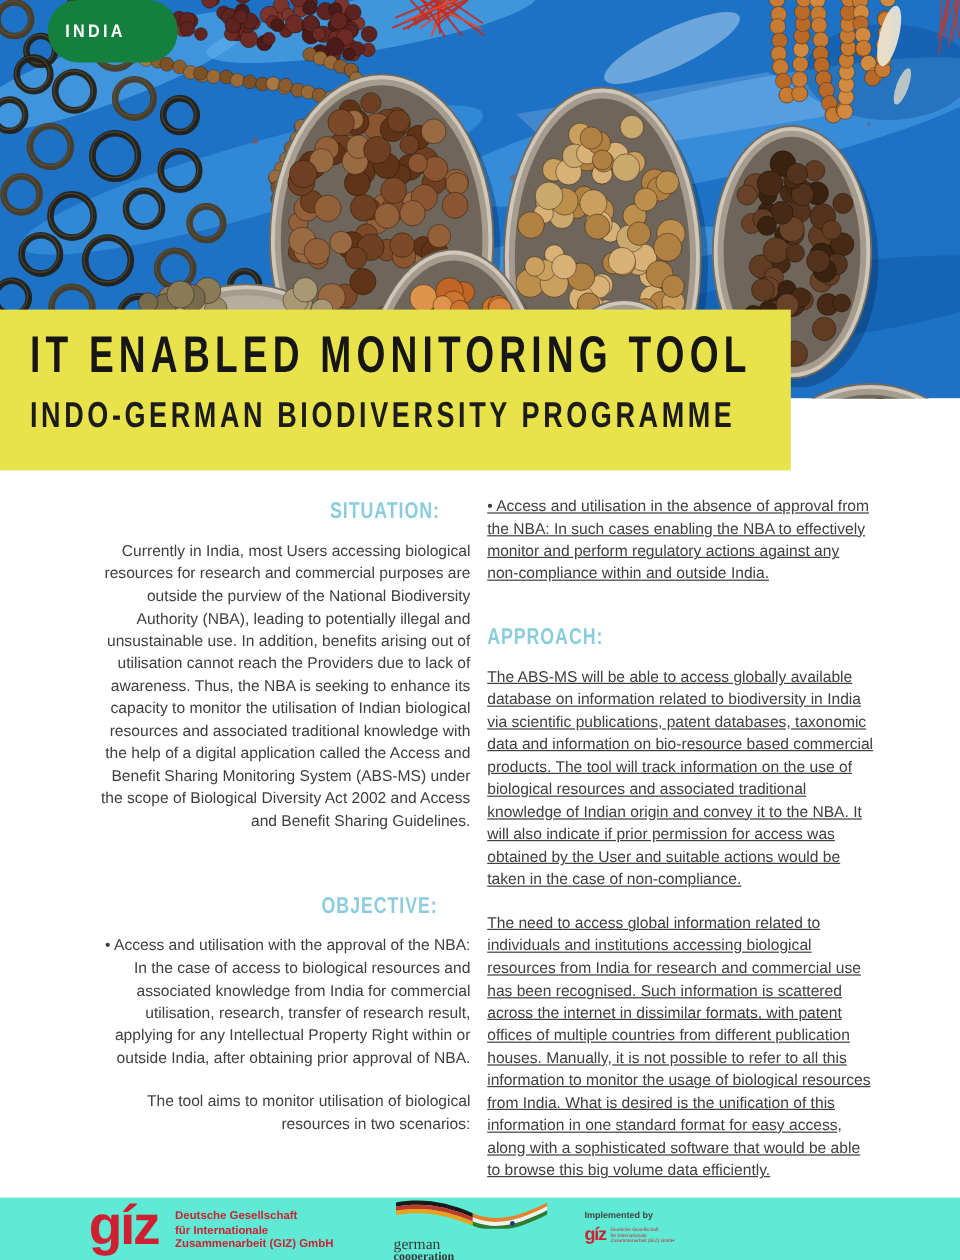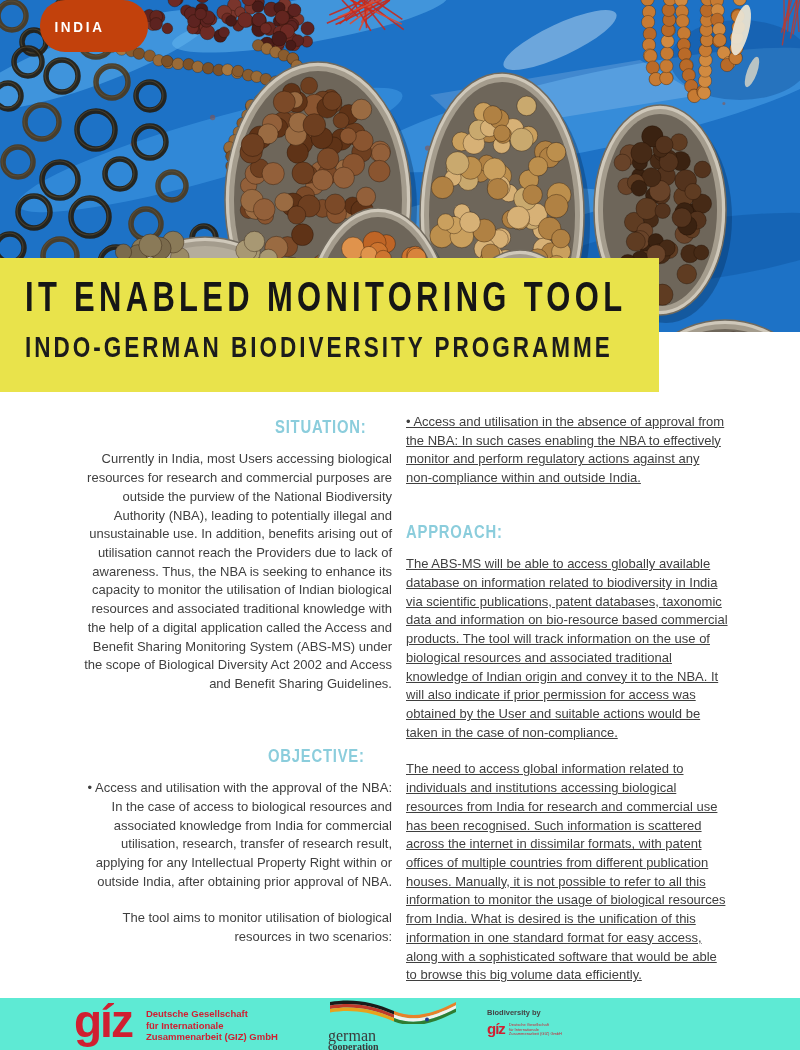--- a/index.html
+++ b/index.html
@@ -4,21 +4,21 @@
 <style>
   html,body{margin:0;padding:0;background:#e9e9e9;}
   .page{position:relative;width:800px;height:1050px;background:#ffffff;overflow:hidden;
         font-family:"Liberation Sans",sans-serif;margin:0 auto;}
 
   
   .photo-wrap{position:absolute;left:0;top:0;width:800px;height:332px;}
   .photo-wrap svg{display:block;}
 
   
-  .badge{position:absolute;left:40px;top:0;width:108px;height:52px;background:#c2410c;
+  .badge{position:absolute;left:40px;top:0;width:108px;height:52px;background:#15803d;
          display:flex;align-items:center;border-radius:25px;}
   .badge span{display:inline-block;color:#fff;font-size:15px;font-weight:700;letter-spacing:3px;
               padding-left:16px;transform:scaleX(.9);transform-origin:0 50%;}
 
   
   .banner{position:absolute;left:0;top:258px;width:659px;height:134px;background:#e9e34b;text-align:center;}
   .banner .title{position:absolute;left:25px;top:14px;font-size:43px;font-weight:700;color:#161616;
                  letter-spacing:6px;white-space:nowrap;transform:scaleX(.72);transform-origin:0 0;}
   .banner .subtitle{position:absolute;left:25px;top:72px;font-size:30px;font-weight:700;color:#1c1c1c;
                  letter-spacing:4px;white-space:nowrap;transform:scaleX(.75);transform-origin:0 0;}
@@ -32,21 +32,21 @@
   .col p{margin:0 0 18px 0;}
   .mt{margin-top:30px;}
 
   
   .footer{position:absolute;left:0;top:998px;width:800px;height:52px;background:#5eead4;}
   .giz-logo{position:absolute;left:74px;top:4px;display:flex;}
   .giz-word{color:#d01f31;font-size:46px;line-height:38px;font-weight:700;letter-spacing:-2px;
             font-family:"Liberation Sans",sans-serif;}
   .giz-lines{margin-left:14px;margin-top:6px;color:#d01f31;font-size:9.5px;font-weight:700;line-height:11.5px;}
   .gc-logo{position:absolute;left:328px;top:2px;width:145px;}
-  .gc-line1{font-family:"Liberation Serif",serif;font-size:16px;color:#3a3a3a;line-height:12px;margin-top:2px;}
+  .gc-line1{font-family:"Liberation Serif",serif;font-size:13px;color:#3a3a3a;line-height:12px;margin-top:2px;}
   .gc-line2{font-family:"Liberation Serif",serif;font-size:10px;font-weight:700;color:#3a3a3a;line-height:10px;}
   .impl{position:absolute;left:487px;top:10px;}
   .impl-label{font-size:7.5px;color:#444;font-weight:700;}
   .impl-row{display:flex;align-items:flex-start;margin-top:5px;}
   .impl-giz{color:#d01f31;font-size:15px;font-weight:700;letter-spacing:-1px;line-height:13px;}
   .impl-lines{margin-left:4px;color:#d01f31;font-size:4px;line-height:4.6px;margin-top:1px;}
 </style>
 </head>
 <body>
 
@@ -793,21 +793,21 @@
         <path d="M66,14.5 C88,23.3 108,15.3 128,5.3 L128,8.6 C108,18.6 88,26.6 66,18 Z" fill="#f2f2ee"></path>
         <path d="M66,18 C88,26.6 108,18.6 128,8.6 L128,12 C108,22 88,30 66,21.5 Z" fill="#2e7d32"></path>
         <circle cx="99" cy="19.6" r="2" fill="#1a3c8f"></circle>
       </svg>
       <div class="gc-line1">german</div>
       <div class="gc-line2">cooperation</div>
       
     </div>
 
     <div class="impl">
-      <div class="impl-label">Biodiversity by</div>
+      <div class="impl-label">Implemented by</div>
       <div class="impl-row">
         <div class="impl-giz">gíz</div>
         <div class="impl-lines">
           <div>Deutsche Gesellschaft</div>
           <div>für Internationale</div>
           <div>Zusammenarbeit (GIZ) GmbH</div>
         </div>
       </div>
     </div>
 

